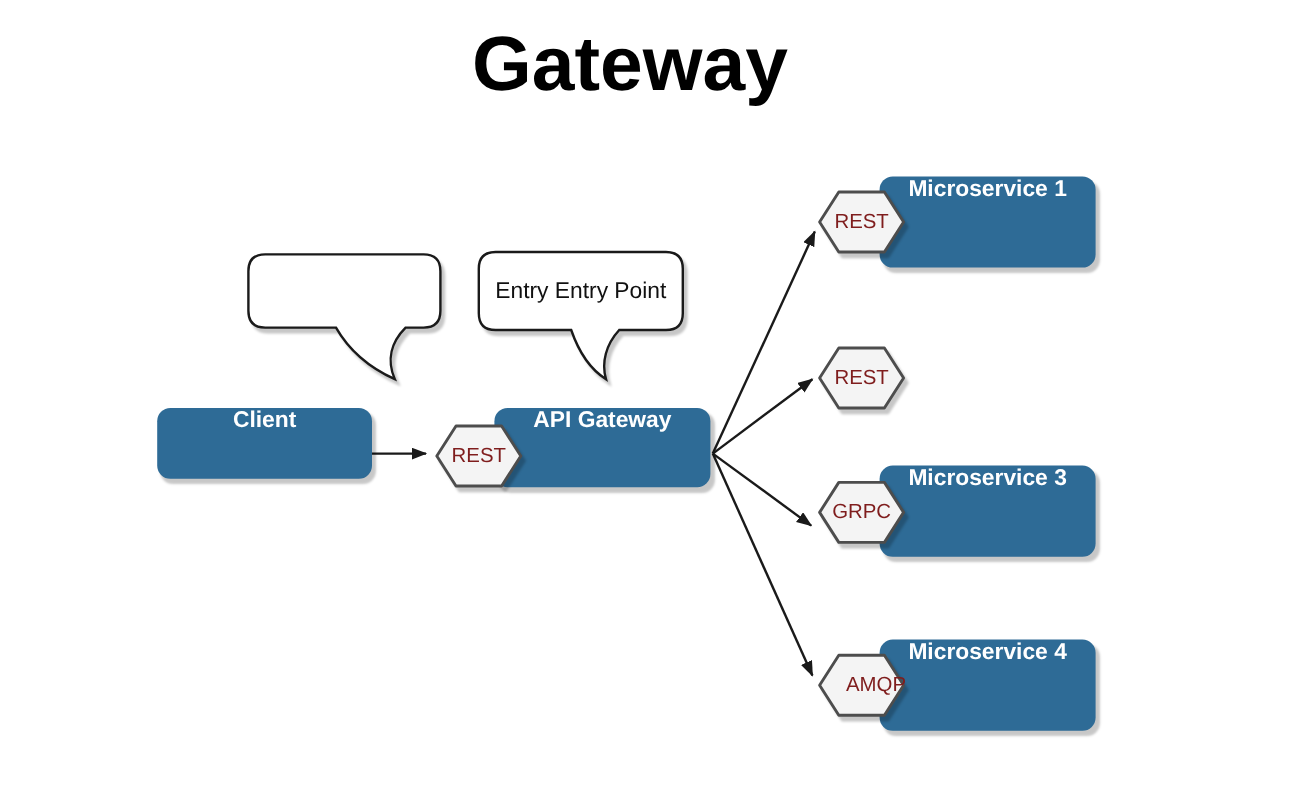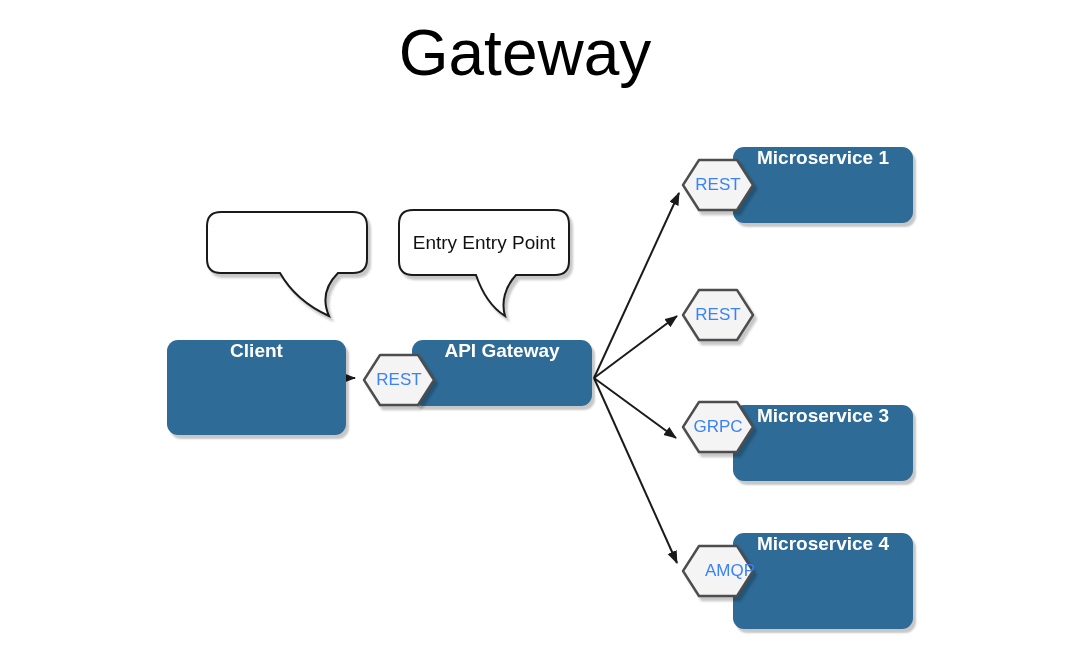--- a/index.html
+++ b/index.html
@@ -18,21 +18,21 @@
     width:1090px;height:663px;
     background:var(--bg);
     overflow:hidden;
     font-family:"Liberation Sans", sans-serif;
   }
   .title{
     position:absolute;
     left:525px;top:16px;
     transform:translateX(-50%);
     font-size:64px;
-    font-weight:normal;
+    font-weight:bold;
     color:var(--title-text);
     white-space:nowrap;
   }
   .overlay{
     position:absolute;left:0;top:0;
     width:1090px;height:663px;
   }
   .edge{
     stroke:var(--line);
     stroke-width:2;
@@ -70,21 +70,21 @@
   }
   .badge-shape{
     fill:var(--badge-fill);
     stroke:var(--badge-border);
     stroke-width:2.4;
     stroke-linejoin:round;
   }
   .badge span{
     position:relative;
     font-size:17px;
-    color:#3b82f6;
+    color:#7f1d1d;
     white-space:nowrap;
   }
   .callout-text{
     position:absolute;
     display:flex;align-items:center;justify-content:center;
     text-align:center;
     font-size:19px;
     line-height:23px;
     color:#111111;
   }
@@ -114,35 +114,35 @@
              C326,285 322,300 329,316 Q296,301 280,273
              H221 Q207,273 207,259 V226 Q207,212 221,212 Z"></path>
 
     <path class="bubble" d="M413,210 H555 Q569,210 569,224 V261 Q569,275 555,275 H516
              C505,287 501,302 505,316 Q486,304 476,275
              H413 Q399,275 399,261 V224 Q399,210 413,210 Z"></path>
   </svg>
 
   <div class="callout-text" style="left:399px;top:210px;width:170px;height:65px;">Entry Entry Point</div>
 
-  <div class="node" style="left:131px;top:340px;width:179px;height:95px;margin-left:36px;">
+  <div class="node" style="left:131px;top:340px;width:179px;height:59px;">
     <span>Client</span>
   </div>
 
   <div class="node" style="left:412px;top:340px;width:180px;height:66px;">
     <span>API Gateway</span>
   </div>
 
   <div class="node" style="left:733px;top:147px;width:180px;height:76px;">
     <span>Microservice 1</span>
   </div>
-  <div class="node" style="left:733px;top:405px;width:180px;height:76px;">
+  <div class="node" style="left:733px;top:388px;width:180px;height:76px;">
     <span>Microservice 3</span>
   </div>
-  <div class="node" style="left:733px;top:533px;width:180px;height:96px;">
+  <div class="node" style="left:733px;top:533px;width:180px;height:76px;">
     <span>Microservice 4</span>
   </div>
 
   <div class="badge" style="left:362px;top:352px;">
     <svg viewBox="0 0 74 56">
       <polygon class="badge-shape" points="2,28 18,3 56,3 72,28 56,53 18,53"></polygon>
     </svg>
     <span>REST</span>
   </div>
 

